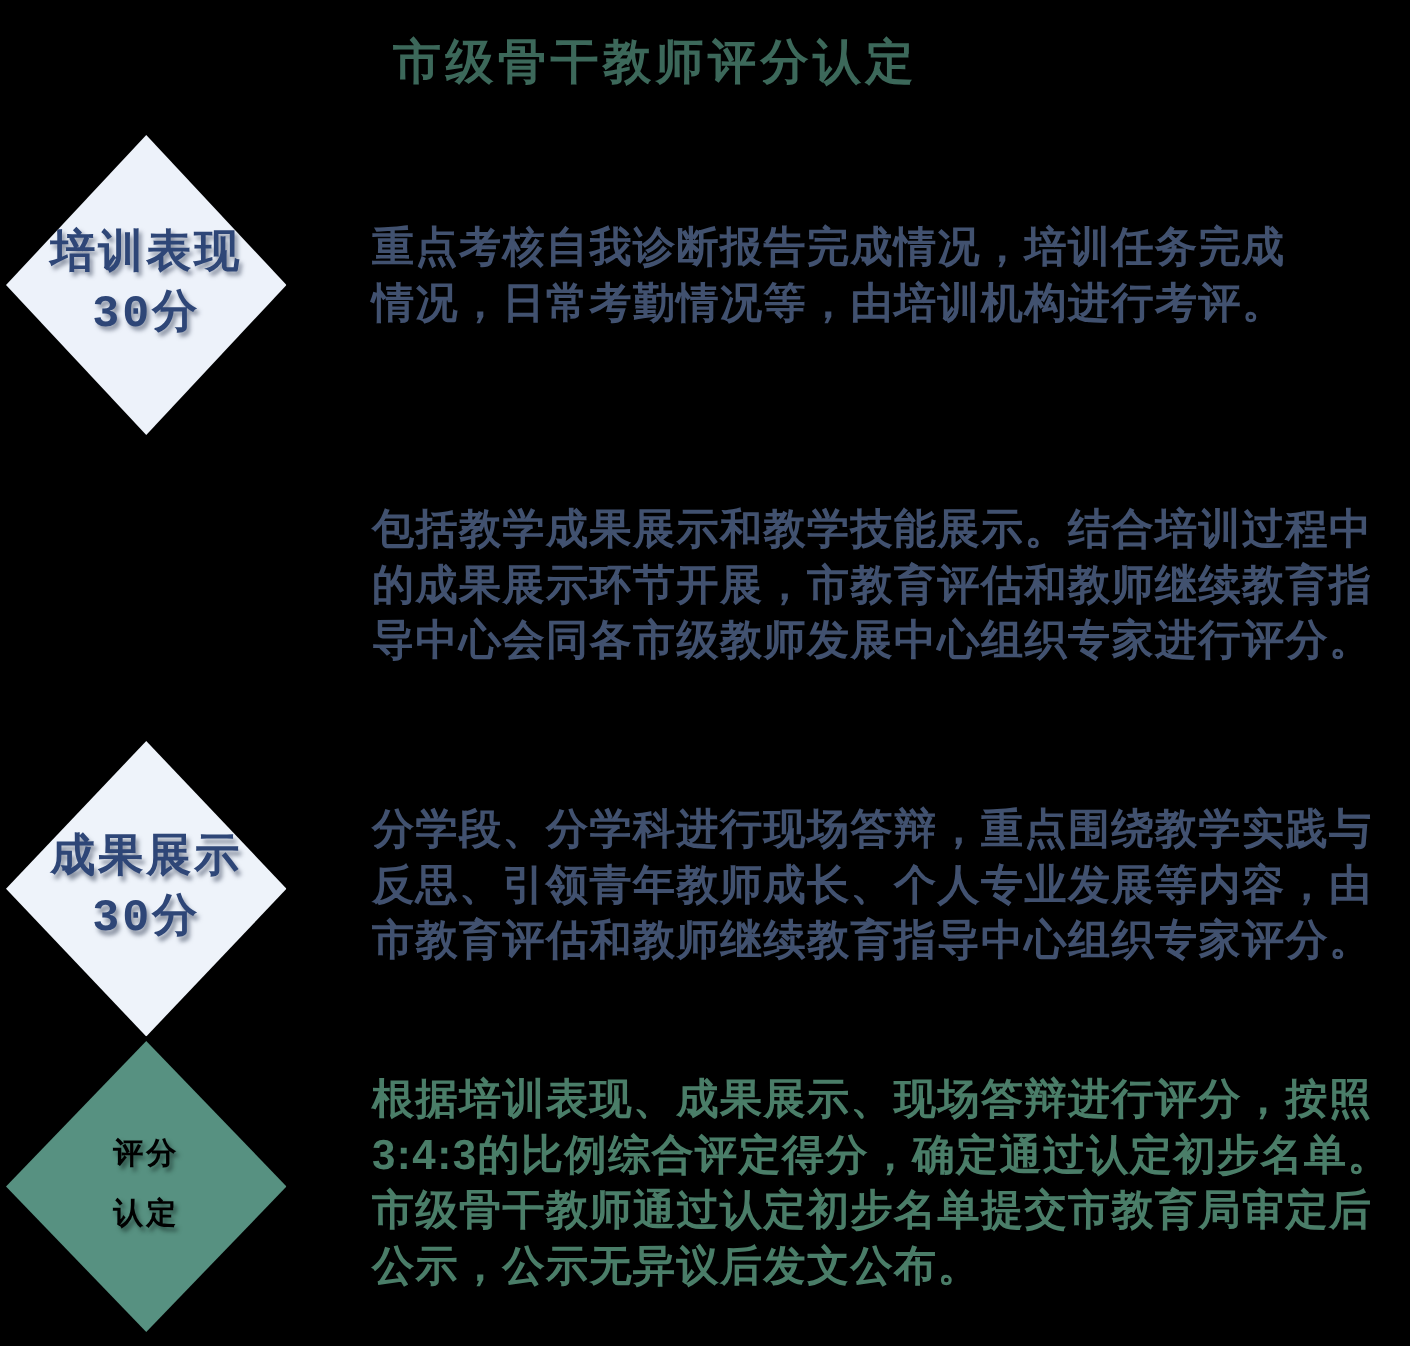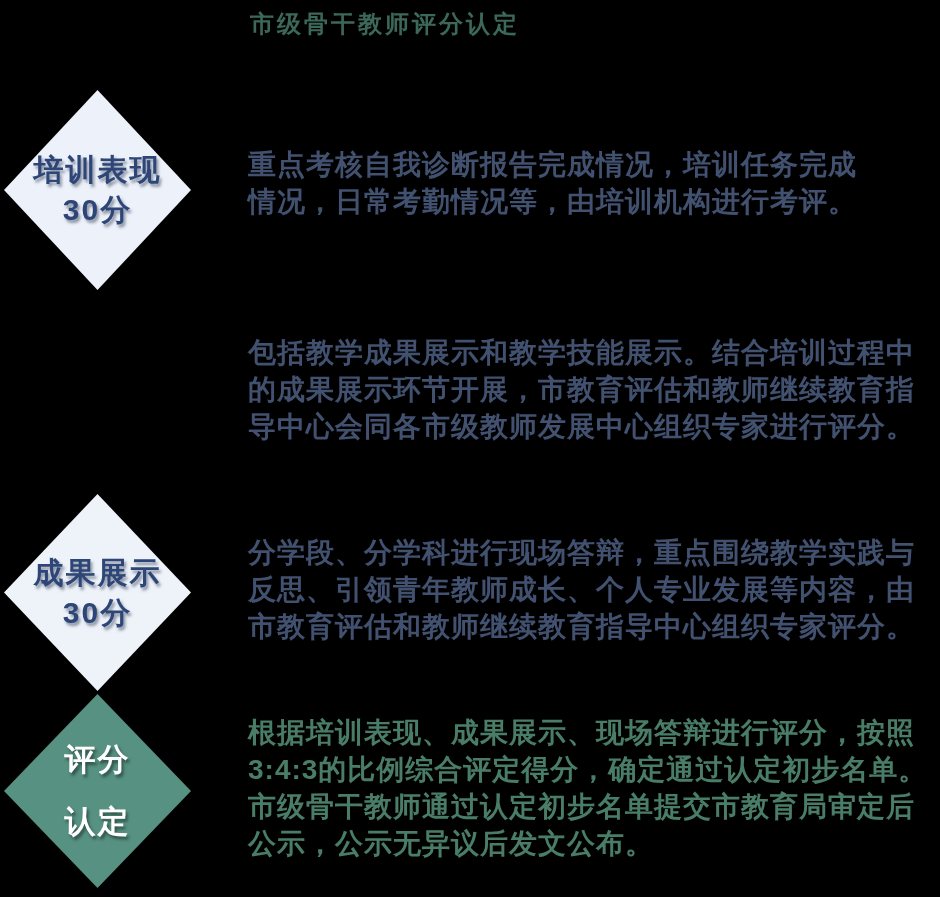--- a/index.html
+++ b/index.html
@@ -9,57 +9,57 @@
     height: 897px;
     background: #000000;
     overflow: hidden;
     font-family: "Liberation Sans", "DejaVu Sans", sans-serif;
   }
   .title {
     position: absolute;
     left: 250px;
     top: 8px;
     width: 400px;
-    margin: 0;
+    margin: 12px;
     font-family: "Liberation Serif", "DejaVu Serif", serif;
-    font-size: 24px;
+    font-size: 32px;
     font-weight: bold;
     letter-spacing: 3px;
     color: #3c685a;
     text-shadow: 2px 2px 2px rgba(0,0,0,0.6);
     white-space: nowrap;
   }
   .diamond {
     position: absolute;
     left: 4px;
     width: 187px;
     clip-path: polygon(50% 0, 100% 50%, 50% 100%, 0 50%);
     display: flex;
     align-items: center;
     justify-content: center;
     text-align: center;
   }
   .diamond-label {
-    font-family: Liberation Sans, sans-serif;
+    font-family: Liberation Mono, monospace;
     font-size: 30px;
     font-weight: bold;
     line-height: 40px;
     letter-spacing: 2px;
     color: #2e4677;
     text-shadow: 2px 3px 3px rgba(55,65,90,0.55);
     white-space: pre-line;
   }
   .d1 { top: 90px;  height: 200px; background: #edf2fa; }
   .d2 { top: 294px; height: 197px; background: #dce6f4; }
   .d3 { top: 494px; height: 197px; background: #eef3fa; }
   .d4 { top: 694px; height: 194px; background: #579181; }
   .d4 .diamond-label {
-    color: #ffffff;
-    font-size: 31px;
-    line-height: 62px;
+    color: #000000;
+    font-size: 20px;
+    line-height: 40px;
     text-shadow: 2px 3px 3px rgba(20,40,35,0.6);
   }
   .desc {
     position: absolute;
     left: 248px;
     width: 700px;
     margin: 0;
     font-size: 28px;
     font-weight: 600;
     line-height: 37px;

